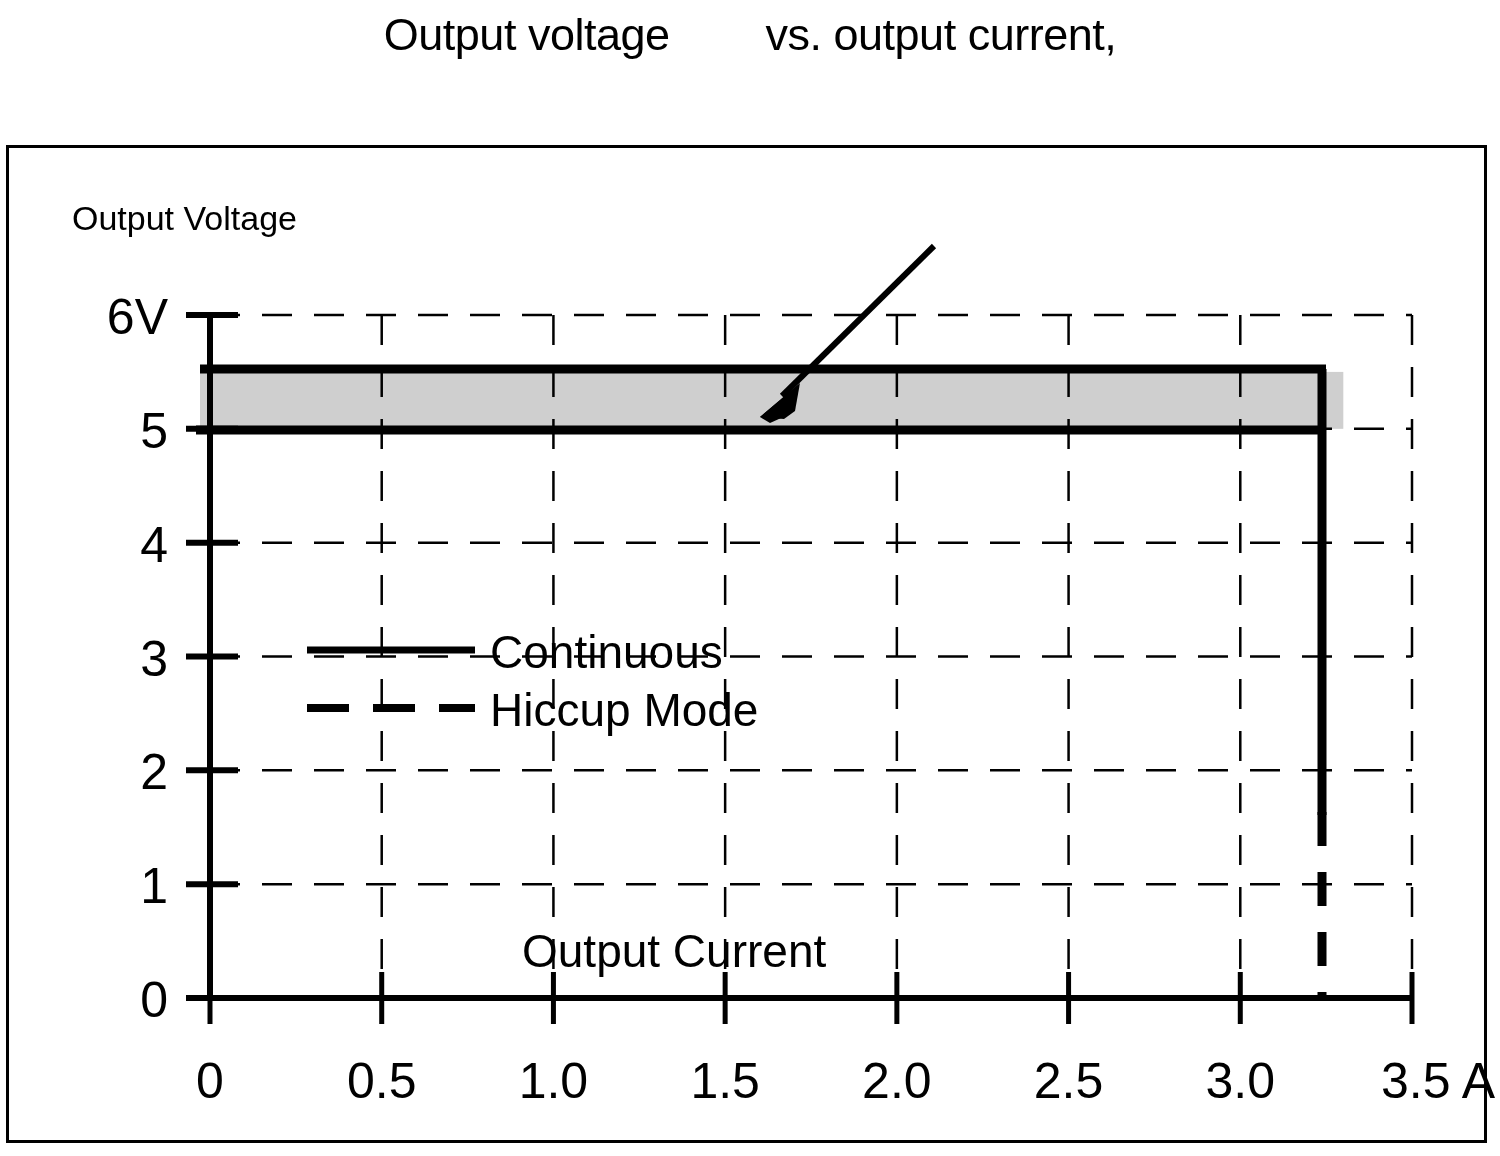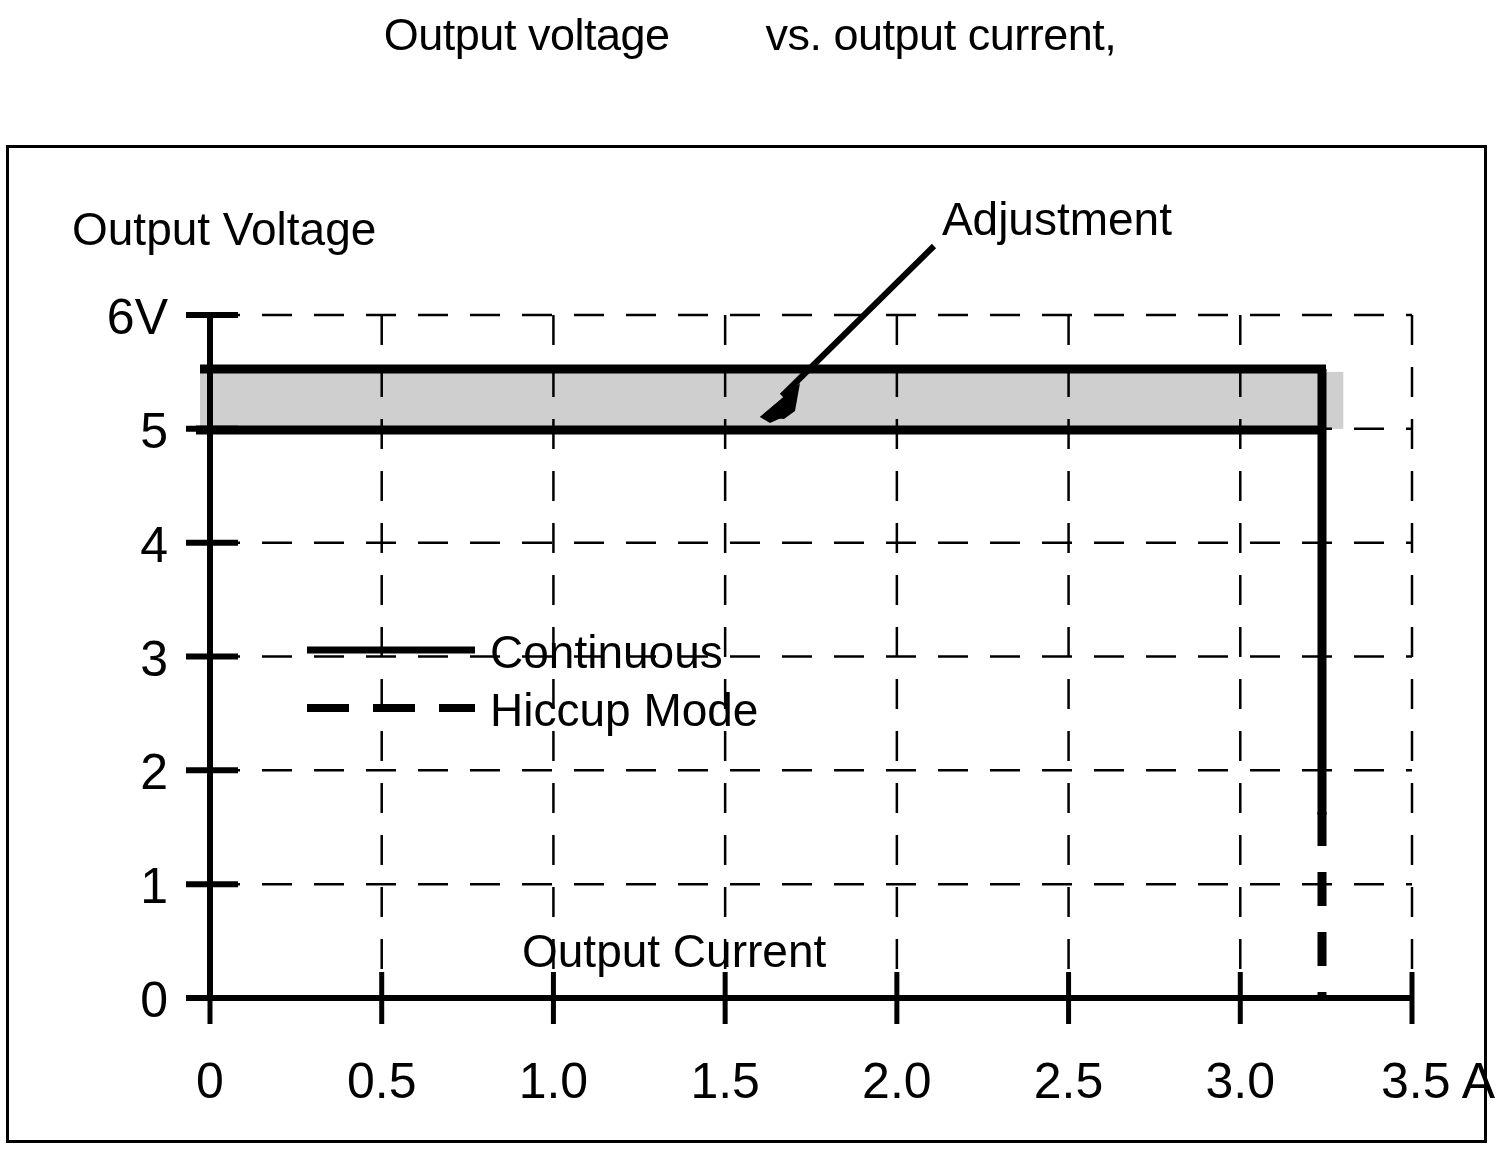--- a/index.html
+++ b/index.html
@@ -28,22 +28,22 @@
     position:absolute;
     left:6px;top:145px;
     width:1481px;height:998px;
     border:3px solid #000000;
     box-sizing:border-box;
     background:#ffffff;
   }
 
   
   .y-axis-title{
-    position:absolute;left:72px;top:202px;
-    font-size:46px;line-height:54px;white-space:nowrap;
+    position:absolute;left:72px;top:191px;
+    font-size:34px;line-height:54px;white-space:nowrap;
   }
   .annotation{
     position:absolute;left:860px;top:190px;
     width:312px;text-align:right;
     font-size:46px;line-height:58px;
   }
   .annot-line{display:block;}
   .x-axis-title{
     position:absolute;left:522px;top:925px;
     font-size:46px;line-height:52px;white-space:nowrap;text-align:right;
@@ -73,21 +73,20 @@
 
   <div class="title-block">
     <div class="title-line">Output voltage        vs. output current,</div>
   </div>
 
   <div class="figure-frame"></div>
 
   <div class="y-axis-title">Output Voltage</div>
 
   <div class="annotation">
-    <span class="annot-line">Adjustment</span>
   </div>
 
   <div class="x-axis-title">Output Current</div>
 
   <svg class="plot-svg" viewBox="0 0 1500 1156">
 
     <rect id="band-rect" x="200" y="371.91666666666674" width="1143.3142857142857" height="56.916666666666515" fill="#cfcfcf"></rect>
 
     <g id="grid-h" stroke="#000000" stroke-width="2.5" stroke-dasharray="30,22">
         <line x1="210" y1="998" x2="1412" y2="998"></line>

